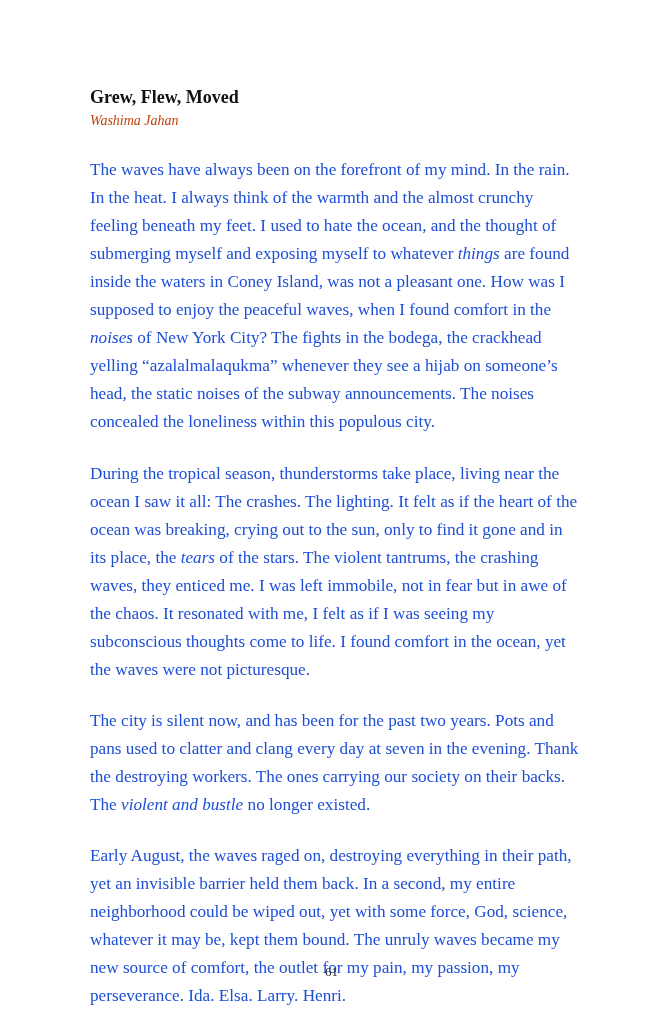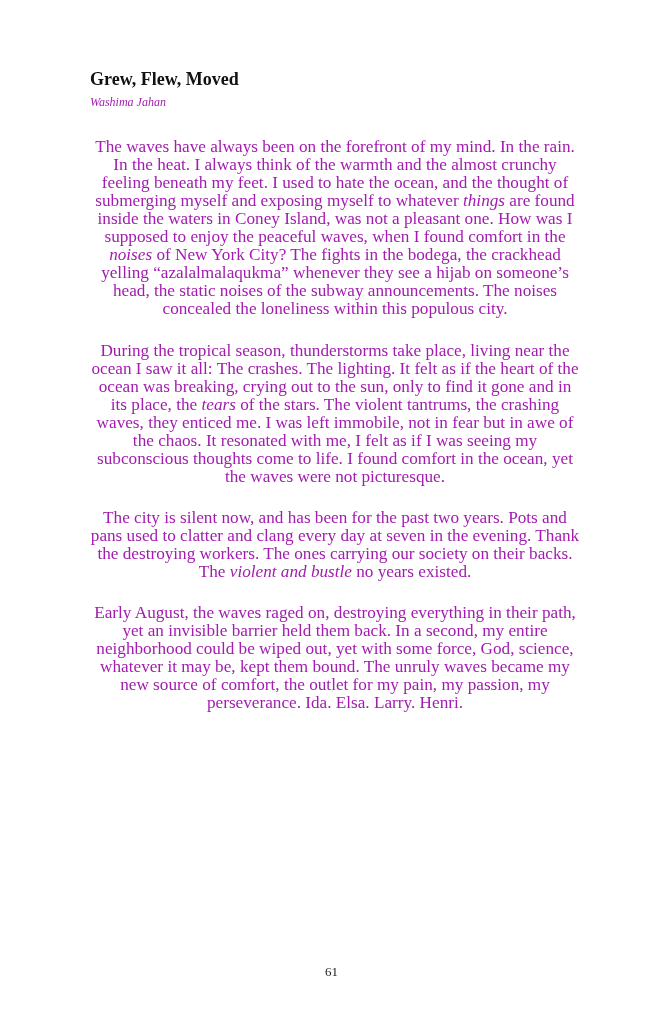--- a/index.html
+++ b/index.html
@@ -13,43 +13,43 @@
   }
   .page {
     position: relative;
     width: 663px;
     height: 1024px;
     background: #ffffff;
   }
   .content {
     position: absolute;
     left: 90px;
-    top: 68px;
+    top: 86px;
     width: 490px;
   }
   .title {
     font-size: 18px;
     font-weight: bold;
     line-height: 23.4px;
     color: #111111;
   }
   .author {
-    font-size: 12px;
+    font-size: 14px;
     font-style: italic;
     line-height: 23.4px;
-    color: #a21caf;
+    color: #c2410c;
   }
   .body-text {
     margin-top: 23.4px;
   }
   .para {
     font-size: 17.2px;
-    line-height: 18px;
-    text-align: center;
-    color: #a21caf;
+    line-height: 28px;
+    text-align: left;
+    color: #1d4ed8;
     margin-bottom: 23.4px;
   }
   .para:last-child { margin-bottom: 4px; }
   .para em { font-style: italic; }
   .page-number {
     position: absolute;
     bottom: 44px;
     left: 0;
     width: 663px;
     text-align: center;
@@ -62,18 +62,18 @@
 
 <div class="page">
   <div class="content">
     <header>
       <h1 class="title">Grew, Flew, Moved</h1>
       <div class="author">Washima Jahan</div>
     </header>
     <main class="body-text" id="paragraphs">
         <p class="para"><span>The waves have always been on the forefront of my mind. In the rain. In the heat. I always think of the warmth and the almost crunchy feeling beneath my feet. I used to hate the ocean, and the thought of submerging myself and exposing myself to whatever </span><em>things</em><span> are found inside the waters in Coney Island, was not a pleasant one. How was I supposed to enjoy the peaceful waves, when I found comfort in the </span><em>noises</em><span> of New York City? The fights in the bodega, the crackhead yelling “azalalmalaqukma” whenever they see a hijab on someone’s head, the static noises of the subway announcements. The noises concealed the loneliness within this populous city.</span></p>
         <p class="para"><span>During the tropical season, thunderstorms take place, living near the ocean I saw it all: The crashes. The lighting. It felt as if the heart of the ocean was breaking, crying out to the sun, only to find it gone and in its place, the </span><em>tears</em><span> of the stars. The violent tantrums, the crashing waves, they enticed me. I was left immobile, not in fear but in awe of the chaos. It resonated with me, I felt as if I was seeing my subconscious thoughts come to life. I found comfort in the ocean, yet the waves were not picturesque.</span></p>
-        <p class="para"><span>The city is silent now, and has been for the past two years. Pots and pans used to clatter and clang every day at seven in the evening. Thank the destroying workers. The ones carrying our society on their backs. The </span><em>violent and bustle</em><span> no years existed.</span></p>
+        <p class="para"><span>The city is silent now, and has been for the past two years. Pots and pans used to clatter and clang every day at seven in the evening. Thank the destroying workers. The ones carrying our society on their backs. The </span><em>violent and bustle</em><span> no longer existed.</span></p>
         <p class="para"><span>Early August, the waves raged on, destroying everything in their path, yet an invisible barrier held them back. In a second, my entire neighborhood could be wiped out, yet with some force, God, science, whatever it may be, kept them bound. The unruly waves became my new source of comfort, the outlet for my pain, my passion, my perseverance. Ida. Elsa. Larry. Henri.</span></p>
       </main>
   </div>
   <footer class="page-number">61</footer>
 </div>
 
 </body></html>

